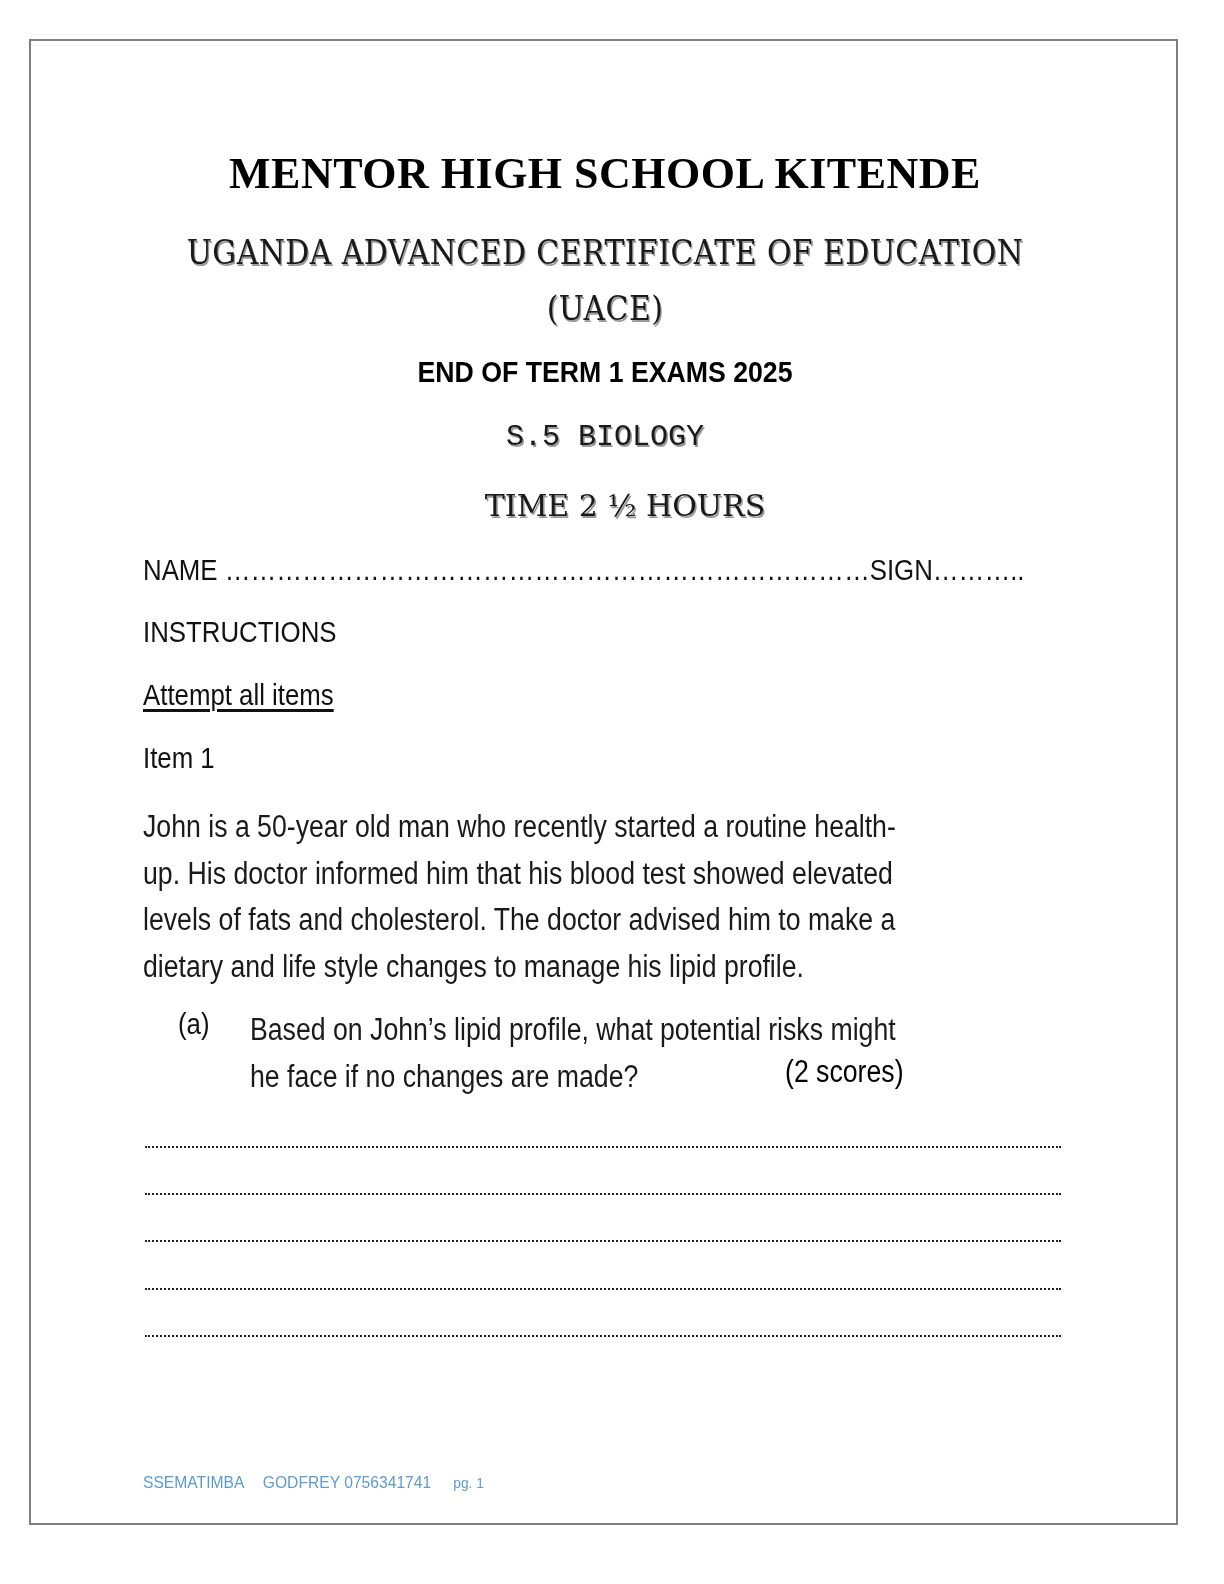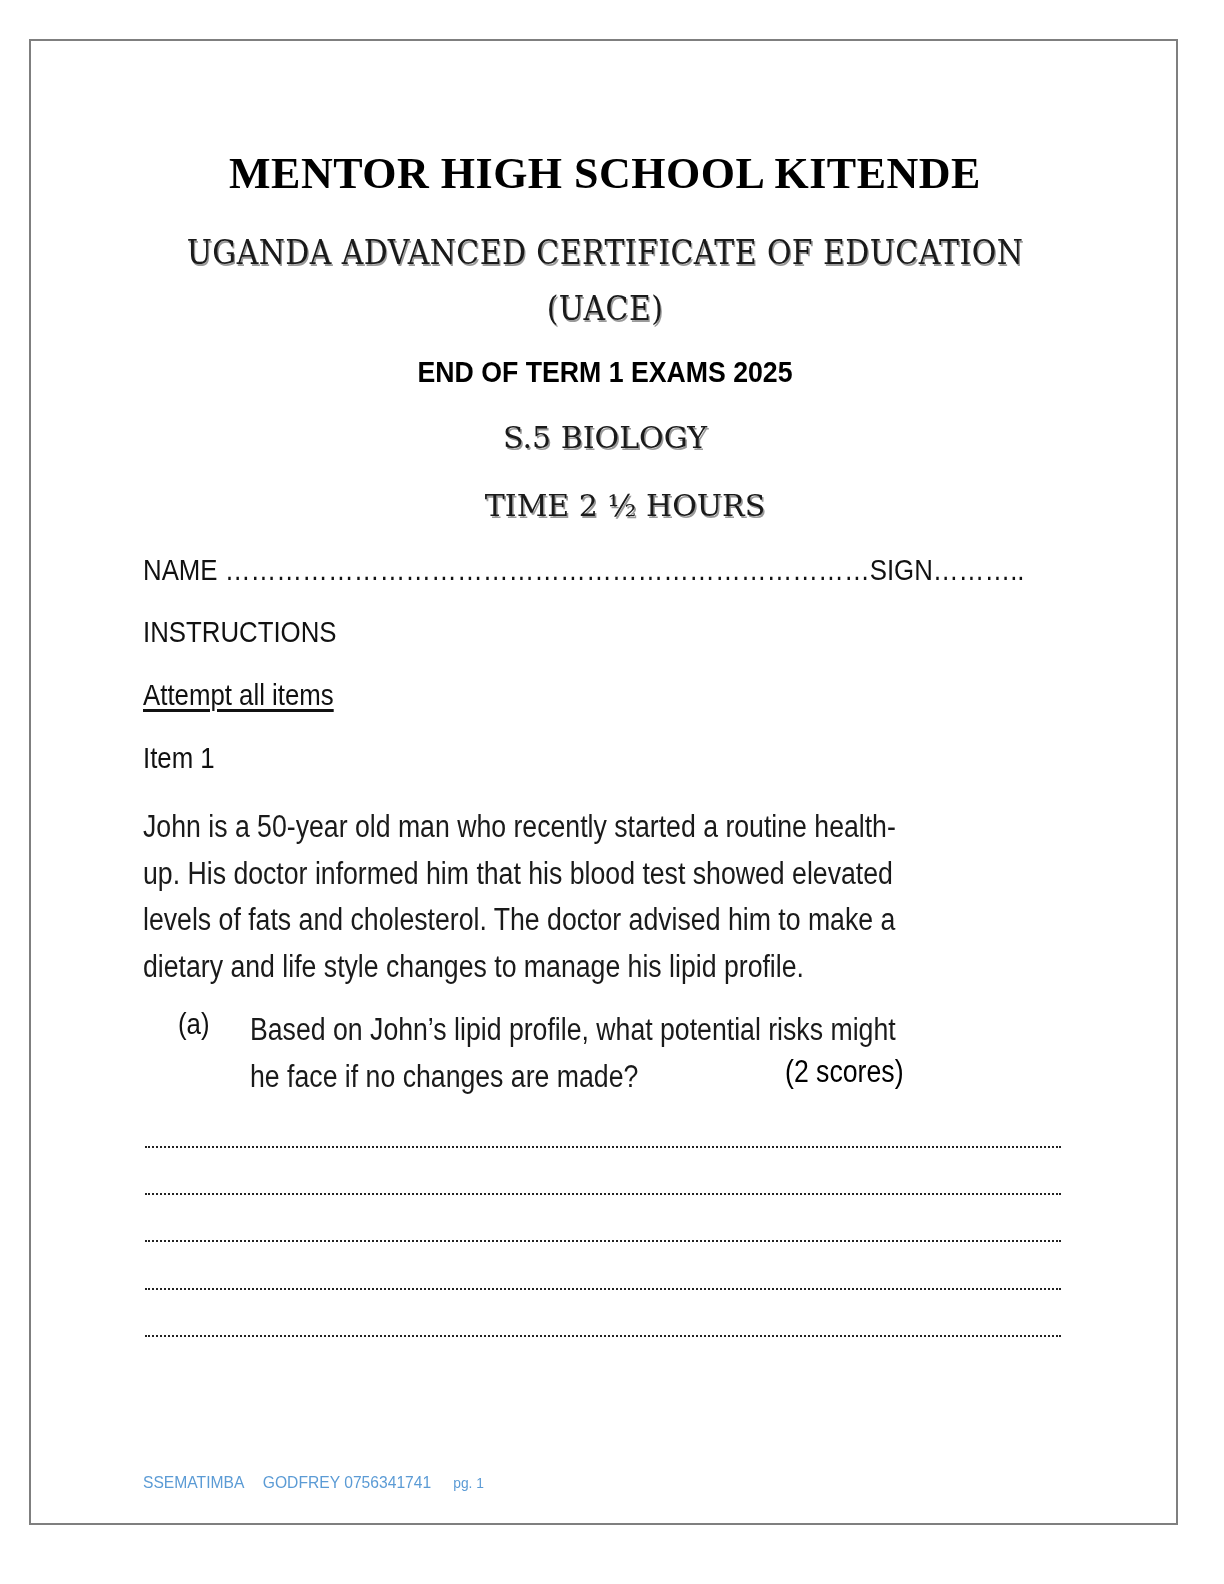--- a/index.html
+++ b/index.html
@@ -18,21 +18,21 @@
       font-family: "DejaVu Serif", serif; color: #1a1a1a;
       text-shadow: 1.5px 1.5px 0 #9a9a9a;
       font-variant: small-caps;
     }
     .uace1 { top: 232px; font-size: 34px; letter-spacing: 0.5px; transform: scaleX(0.88); transform-origin: 605px 0; }
     .uace2 { top: 288px; font-size: 34px; letter-spacing: 0.5px; transform: scaleX(0.88); transform-origin: 605px 0; }
     .term {
       top: 356px; font-family: "Liberation Sans", sans-serif; font-weight: bold;
       font-size: 29px; transform: scaleX(0.92); transform-origin: 605px 0;
     }
-    .subject { top: 420px; font-size: 30px; }
+    .subject { top: 420px; font-size: 30px; font-family: Liberation Mono, monospace; }
     .time { top: 488px; font-size: 30px; margin-left: 20px; }
     .body-text {
       font-family: "Liberation Sans", sans-serif; color: #111; font-size: 30px;
       transform: scaleX(0.86); transform-origin: 0 0;
     }
     .name-line { left: 143px; top: 553px; }
     .instructions { left: 143px; top: 615px; }
     .attempt { left: 143px; top: 678px; text-decoration: underline; text-underline-offset: 4px; }
     .item1 { left: 143px; top: 741px; }
     .para {

